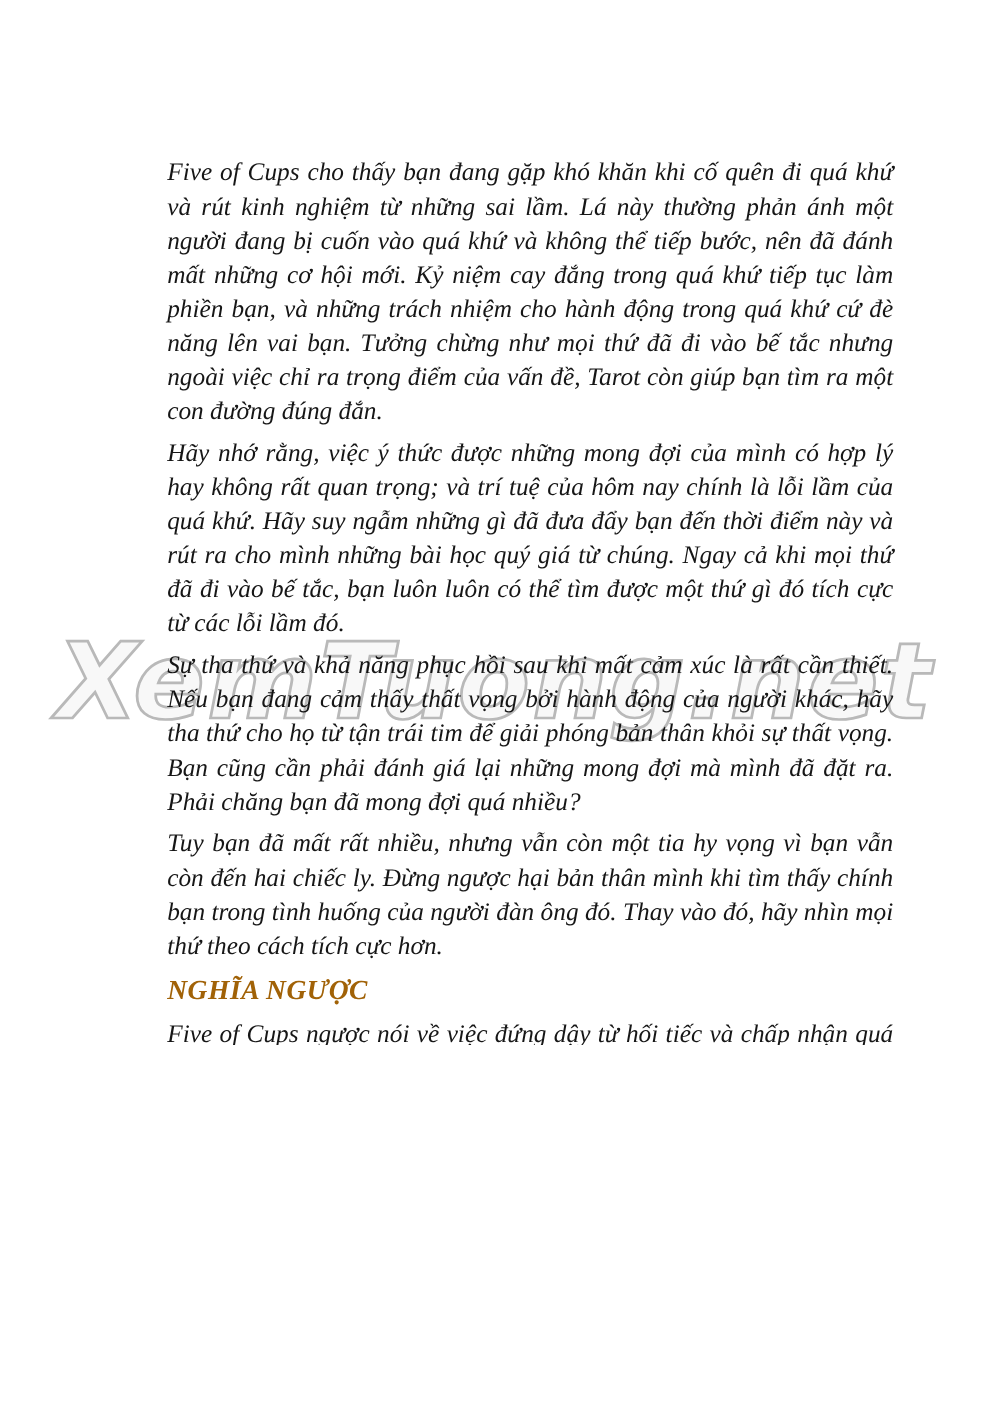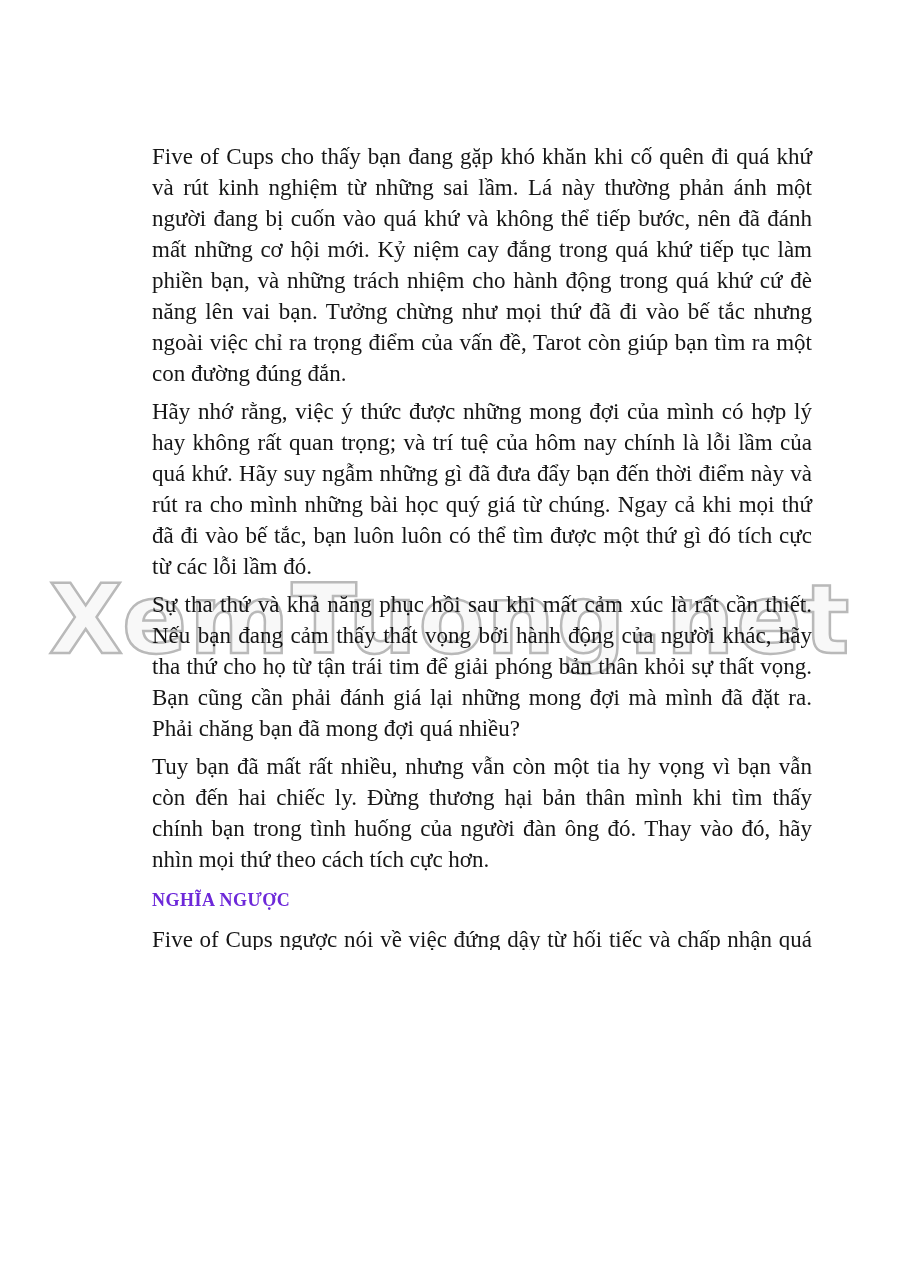--- a/index.html
+++ b/index.html
@@ -7,41 +7,42 @@
     padding: 0;
     background: #ffffff;
   }
   .page {
     position: relative;
     width: 900px;
     height: 950px;
     background: #ffffff;
     overflow: hidden;
     font-family: "Liberation Serif", serif;
+    font-style: italic;
   }
   
   .content {
     position: absolute;
     left: 152px;
     top: 141px;
     width: 660px;
     z-index: 1;
   }
   .body-par {
     font-size: 23px;
     line-height: 31px;
     text-align: justify;
     color: #161616;
     margin: 0 0 7px 0;
   }
   .section-heading {
-    font-size: 18px;
+    font-size: 25px;
     line-height: 31px;
     font-weight: bold;
-    color: #6d28d9;
+    color: #a16207;
     margin: 10px 0 8px 0;
     letter-spacing: 0.5px;
   }
   
   .watermark {
     position: absolute;
     left: 0;
     right: 0;
     top: 568px;
     text-align: center;
@@ -121,21 +122,21 @@
 </style>
 </head>
 <body>
 
 <div class="page">
 
   <div class="content">
     <p class="body-par">Five of Cups cho thấy bạn đang gặp khó khăn khi cố quên đi quá khứ và rút kinh nghiệm từ những sai lầm. Lá này thường phản ánh một người đang bị cuốn vào quá khứ và không thể tiếp bước, nên đã đánh mất những cơ hội mới. Kỷ niệm cay đắng trong quá khứ tiếp tục làm phiền bạn, và những trách nhiệm cho hành động trong quá khứ cứ đè năng lên vai bạn. Tưởng chừng như mọi thứ đã đi vào bế tắc nhưng ngoài việc chỉ ra trọng điểm của vấn đề, Tarot còn giúp bạn tìm ra một con đường đúng đắn.</p>
     <p class="body-par">Hãy nhớ rằng, việc ý thức được những mong đợi của mình có hợp lý hay không rất quan trọng; và trí tuệ của hôm nay chính là lỗi lầm của quá khứ. Hãy suy ngẫm những gì đã đưa đẩy bạn đến thời điểm này và rút ra cho mình những bài học quý giá từ chúng. Ngay cả khi mọi thứ đã đi vào bế tắc, bạn luôn luôn có thể tìm được một thứ gì đó tích cực từ các lỗi lầm đó.</p>
     <p class="body-par">Sự tha thứ và khả năng phục hồi sau khi mất cảm xúc là rất cần thiết. Nếu bạn đang cảm thấy thất vọng bởi hành động của người khác, hãy tha thứ cho họ từ tận trái tim để giải phóng bản thân khỏi sự thất vọng. Bạn cũng cần phải đánh giá lại những mong đợi mà mình đã đặt ra. Phải chăng bạn đã mong đợi quá nhiều?</p>
-    <p class="body-par">Tuy bạn đã mất rất nhiều, nhưng vẫn còn một tia hy vọng vì bạn vẫn còn đến hai chiếc ly.  Đừng thương hại bản thân mình khi tìm thấy chính bạn trong tình huống của người đàn ông đó. Thay vào đó, hãy nhìn mọi thứ theo cách tích cực hơn.</p>
+    <p class="body-par">Tuy bạn đã mất rất nhiều, nhưng vẫn còn một tia hy vọng vì bạn vẫn còn đến hai chiếc ly.  Đừng ngược hại bản thân mình khi tìm thấy chính bạn trong tình huống của người đàn ông đó. Thay vào đó, hãy nhìn mọi thứ theo cách tích cực hơn.</p>
     <h2 class="section-heading">NGHĨA NGƯỢC</h2>
     <p class="body-par">Five of Cups ngược nói về việc đứng dậy từ hối tiếc và chấp nhận quá khứ. Bây giờ, bạn bắt đầu nhận ra những tác động của quá khứ và đánh giá cao những bài học rút ra từ kinh nghiệm. Bạn thậm chí có thể nhận ra giá trị của kinh nghiệm đau đớn trong một phạm vi rộng</p>
   </div>
 
   <div class="watermark">XemTuong.net</div>
 
   <div class="rule"></div>
 
   <div class="page-num-line">
     <span class="page-num">137</span><span class="page-sep">|</span><span class="page-word">P a g e</span>

